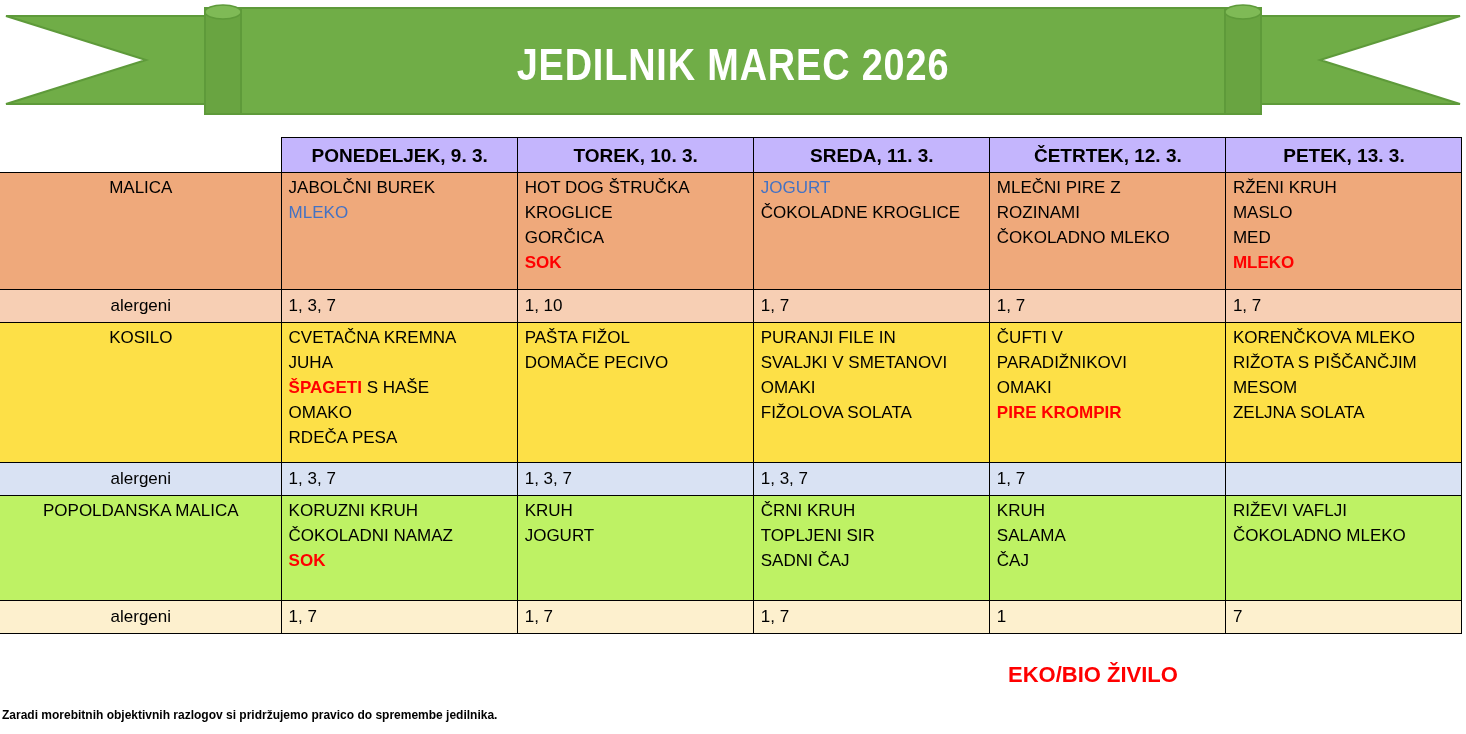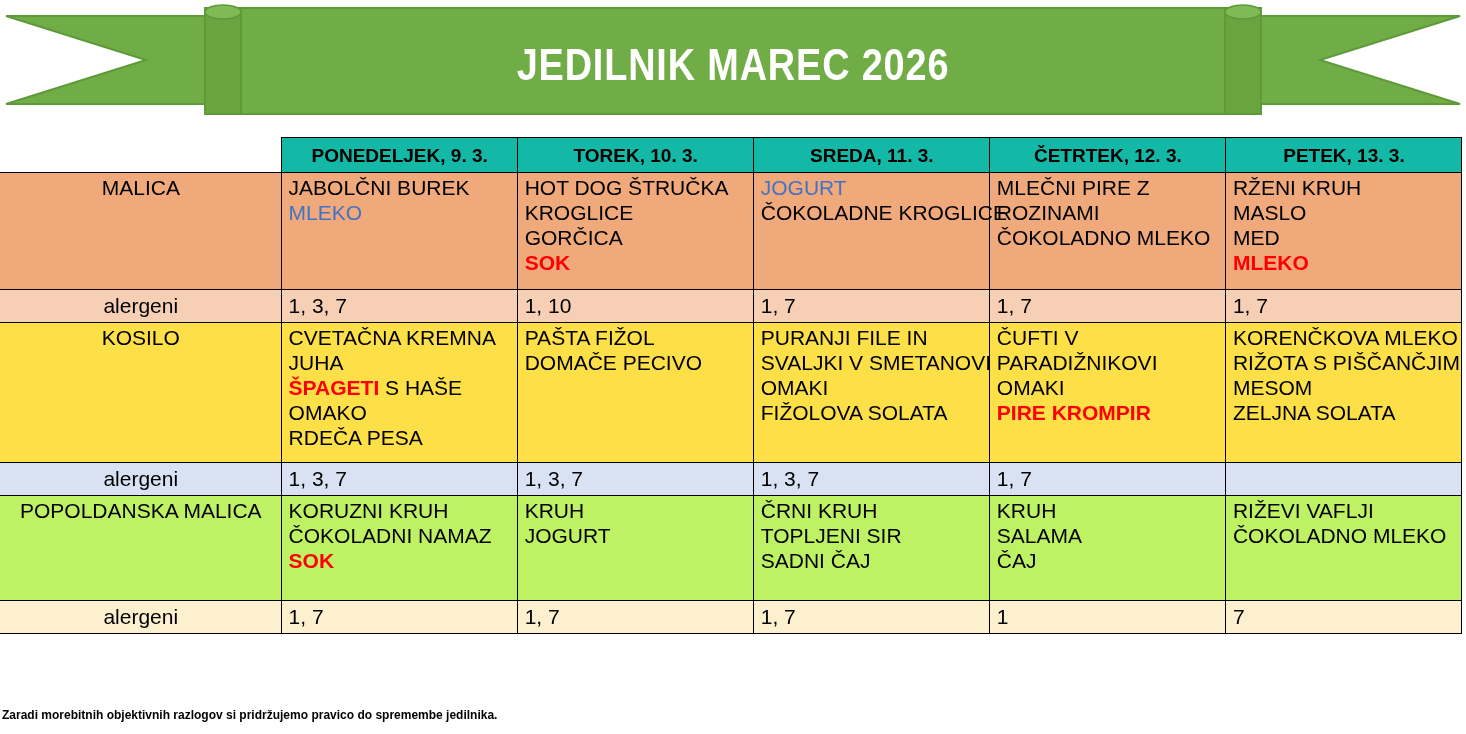--- a/index.html
+++ b/index.html
@@ -29,30 +29,30 @@
   .menu-table{
     position:absolute;left:0;top:137px;
     width:1462px;
     border-collapse:collapse;
     table-layout:fixed;
   }
   .menu-table td{
     border:1.5px solid #000000;
     vertical-align:top;
     padding:2px 6px 2px 7px;
-    font-size:21px;
+    font-size:17px;
     line-height:25px;
     color:#000000;
     transform-origin:left top;
   }
   col.c-label{width:281px;}
   col.c-day{width:236px;}
 
   .hdr td{
-    background:#14b8a6;
+    background:#c4b5fd;
     text-align:center;
     font-weight:bold;
     font-size:19px;
     height:30px;
     padding-top:2px;
     padding-bottom:2px;
     vertical-align:middle;
   }
   .hdr td.corner{border-left:none;border-top:none;background:#ffffff;}
 
@@ -254,17 +254,18 @@
           <td>1, 7</td>
           <td>1, 7</td>
           <td>1</td>
           <td>7</td>
         </tr>
       </tbody>
   </table>
 
   <div class="footer">
     <div class="footer-row">
+      <div class="footer-red">EKO/BIO ŽIVILO</div>
       <div class="footer-note">Zaradi morebitnih objektivnih razlogov si pridržujemo pravico do spremembe jedilnika.</div>
     </div>
   </div>
 
 </div>
 
 </body></html>

